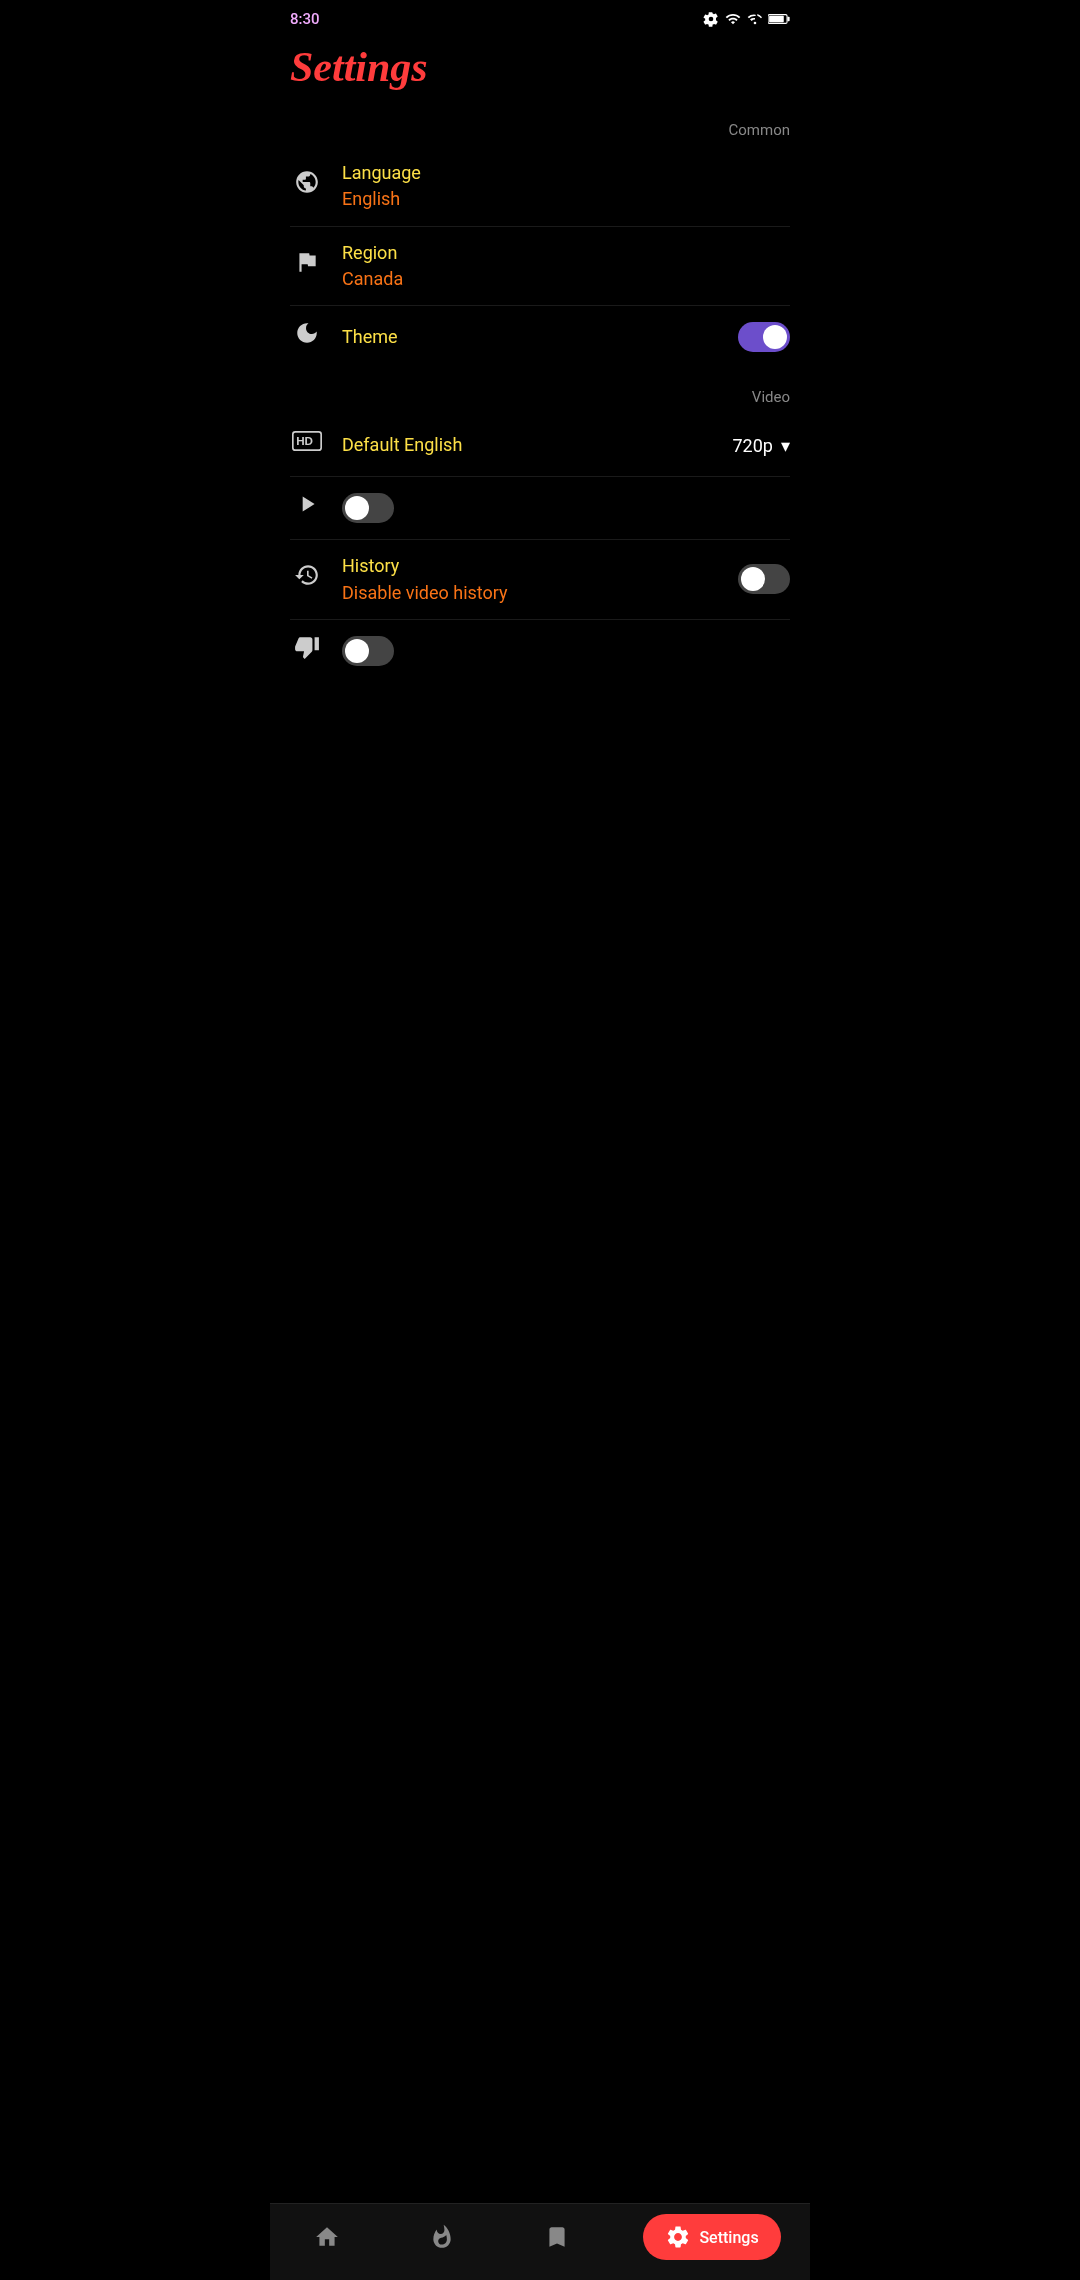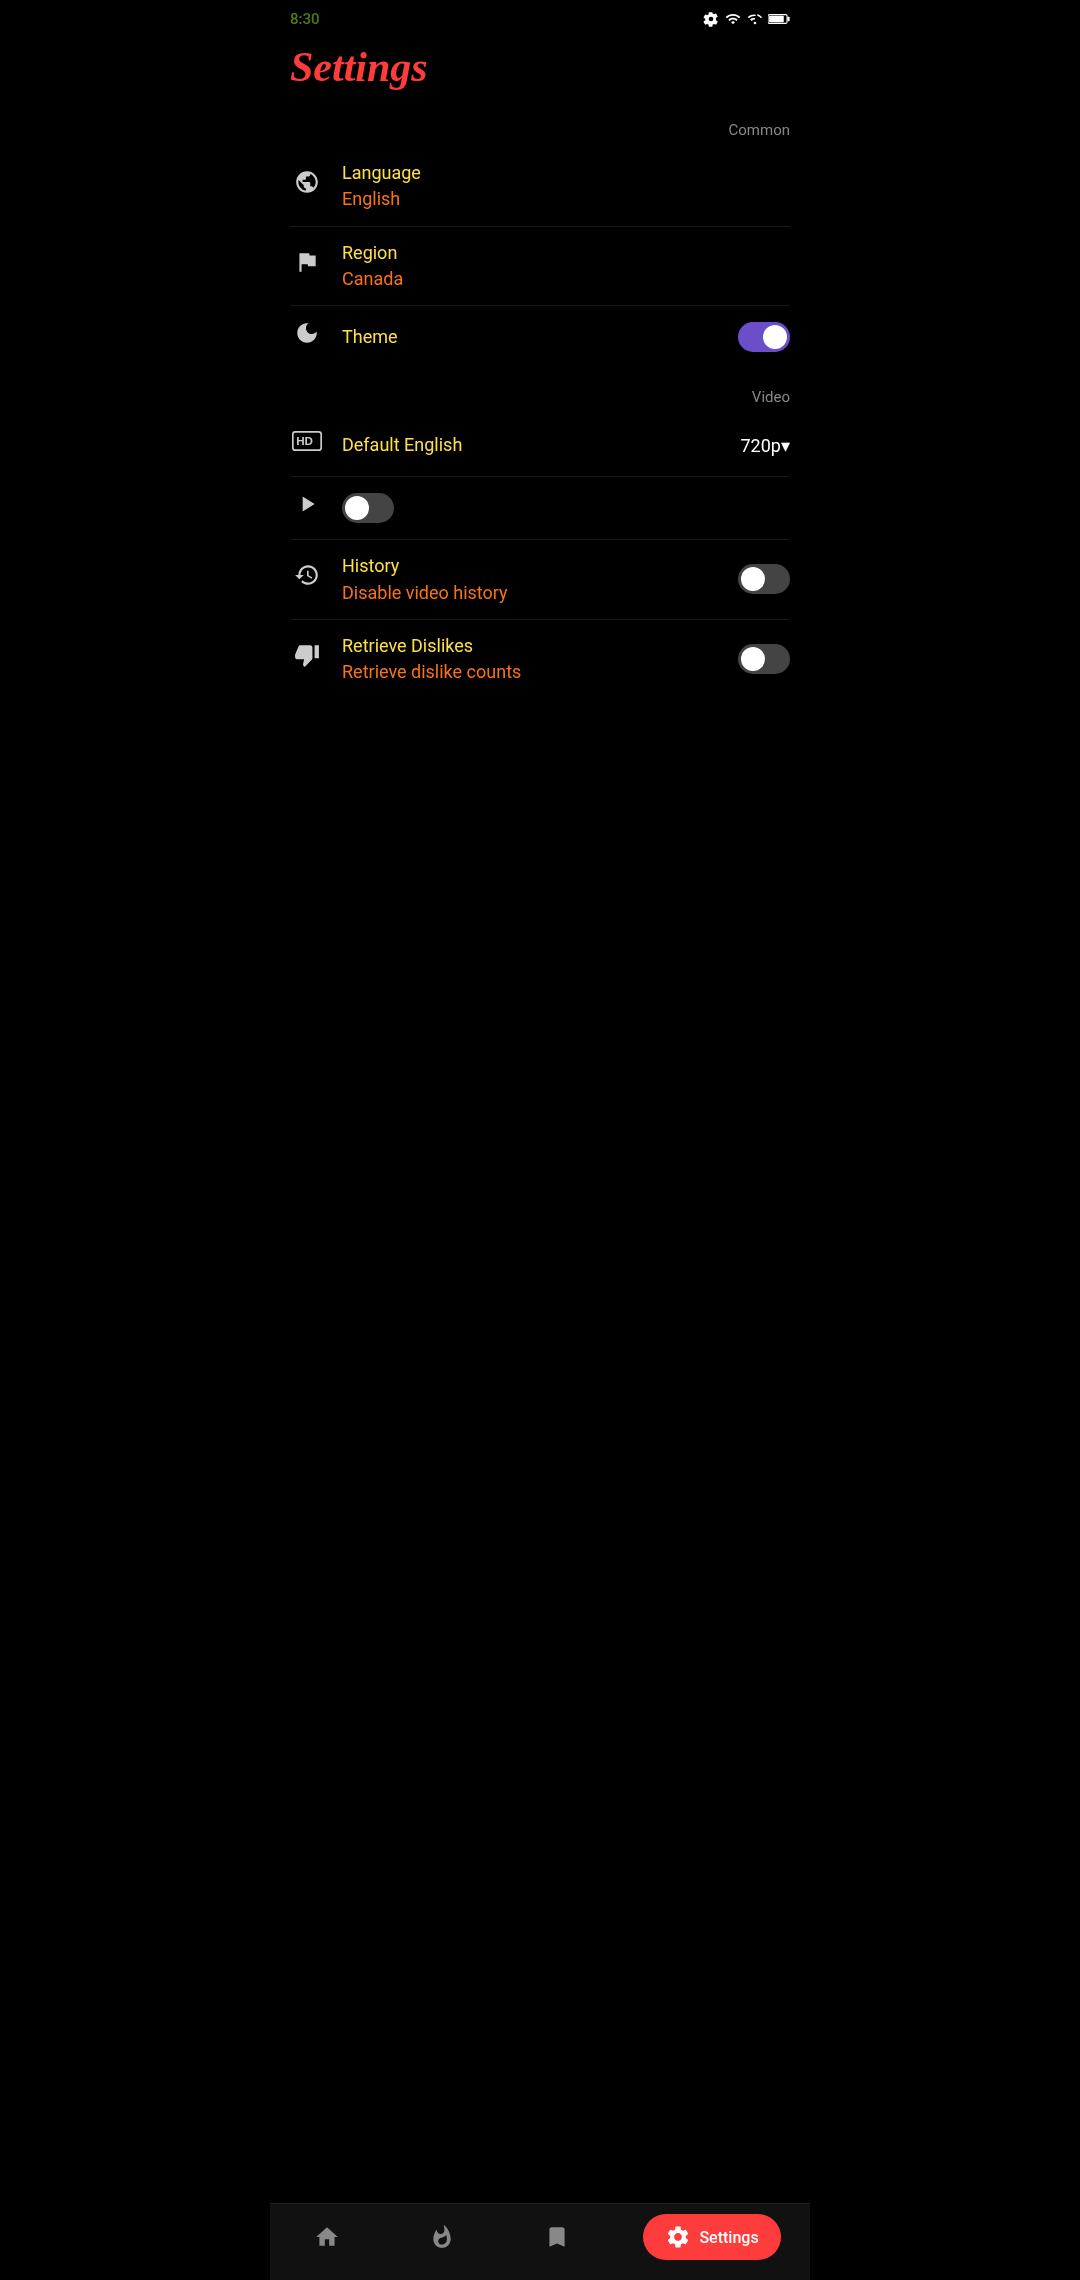--- a/index.html
+++ b/index.html
@@ -16,21 +16,21 @@
       position: relative;
       overflow-x: hidden;
     }
 
     
     .status-bar {
       display: flex;
       justify-content: space-between;
       padding: 10px 20px 5px;
       font-size: 14px;
-      color: #4d7c0f;
+      color: #f0abfc;
     }
     .status-time {
       font-size: 15px;
       font-weight: 500;
     }
     .status-icons {
       display: flex;
       align-items: center;
       gap: 5px;
     }
@@ -92,20 +92,21 @@
     .setting-subtitle {
       font-size: 18px;
       color: #f97316;
       margin-top: 2px;
       line-height: 1.4;
     }
 
     .setting-control {
       display: flex;
       align-items: flex-end;
+      gap: 8px;
       flex-shrink: 0;
     }
 
     
     .toggle {
       width: 52px;
       height: 30px;
       border-radius: 15px;
       position: relative;
       cursor: pointer;
@@ -335,24 +336,20 @@
     </div>
 
     <div class="divider"></div>
 
     <div class="setting-row">
       <div class="setting-icon">
         <svg width="26" height="26" viewBox="0 0 24 24">
           <path d="M15 3H6c-.83 0-1.54.5-1.84 1.22l-3.02 7.05c-.09.23-.14.47-.14.73v2c0 1.1.9 2 2 2h6.31l-.95 4.57-.03.32c0 .41.17.79.44 1.06L9.83 23l6.59-6.59c.36-.36.58-.86.58-1.41V5c0-1.1-.9-2-2-2zm4 0v12h4V3h-4z"></path>
         </svg>
       </div>
-      <div class="setting-text">
-        <div class="setting-title">Retrieve Dislikes</div>
-        <div class="setting-subtitle">Retrieve dislike counts</div>
-      </div>
       <div class="setting-control">
         <div class="toggle off">
           <div class="toggle-knob"></div>
         </div>
       </div>
     </div>
 
   </div>
 </div>
 

